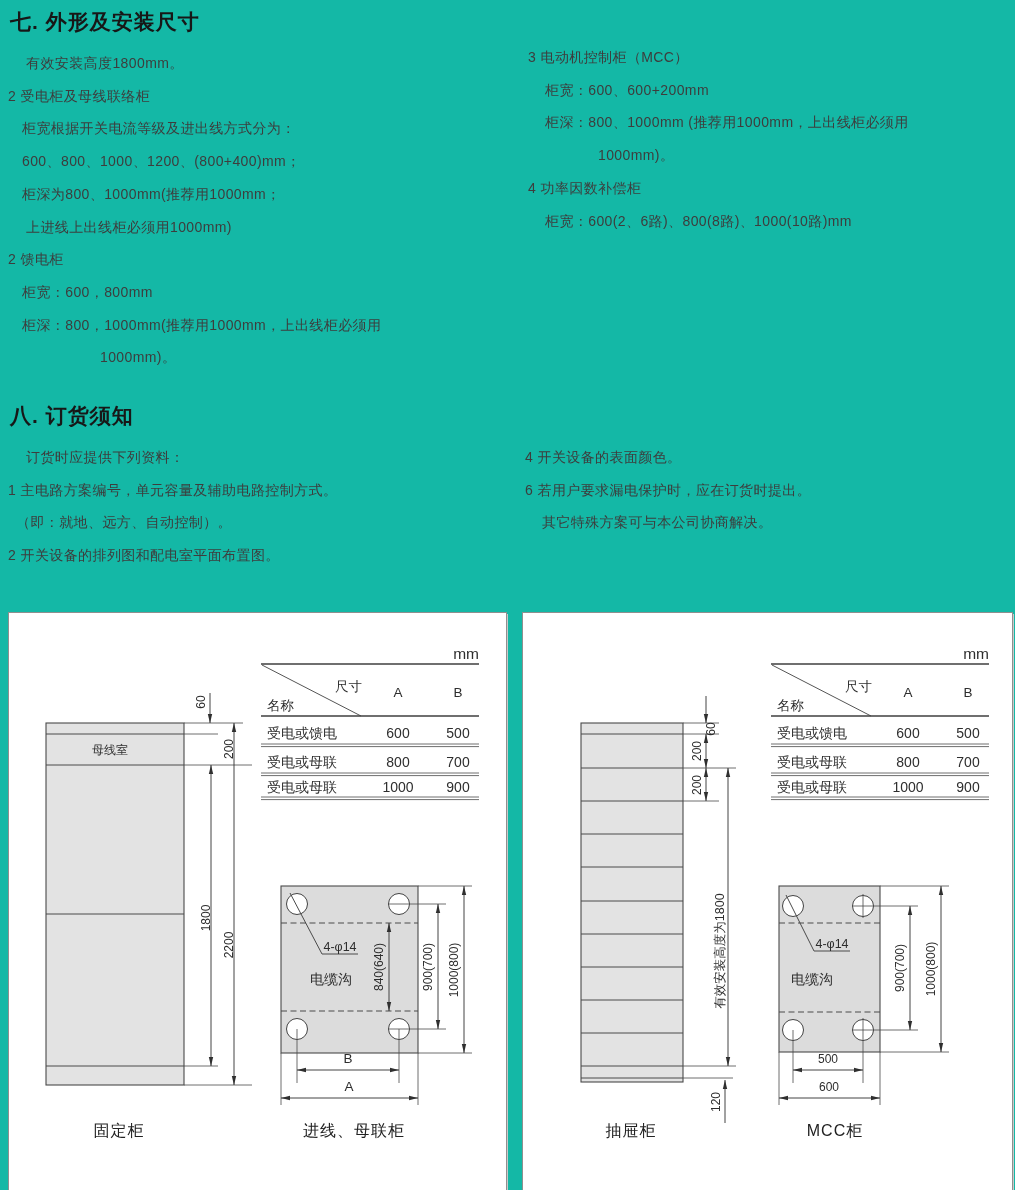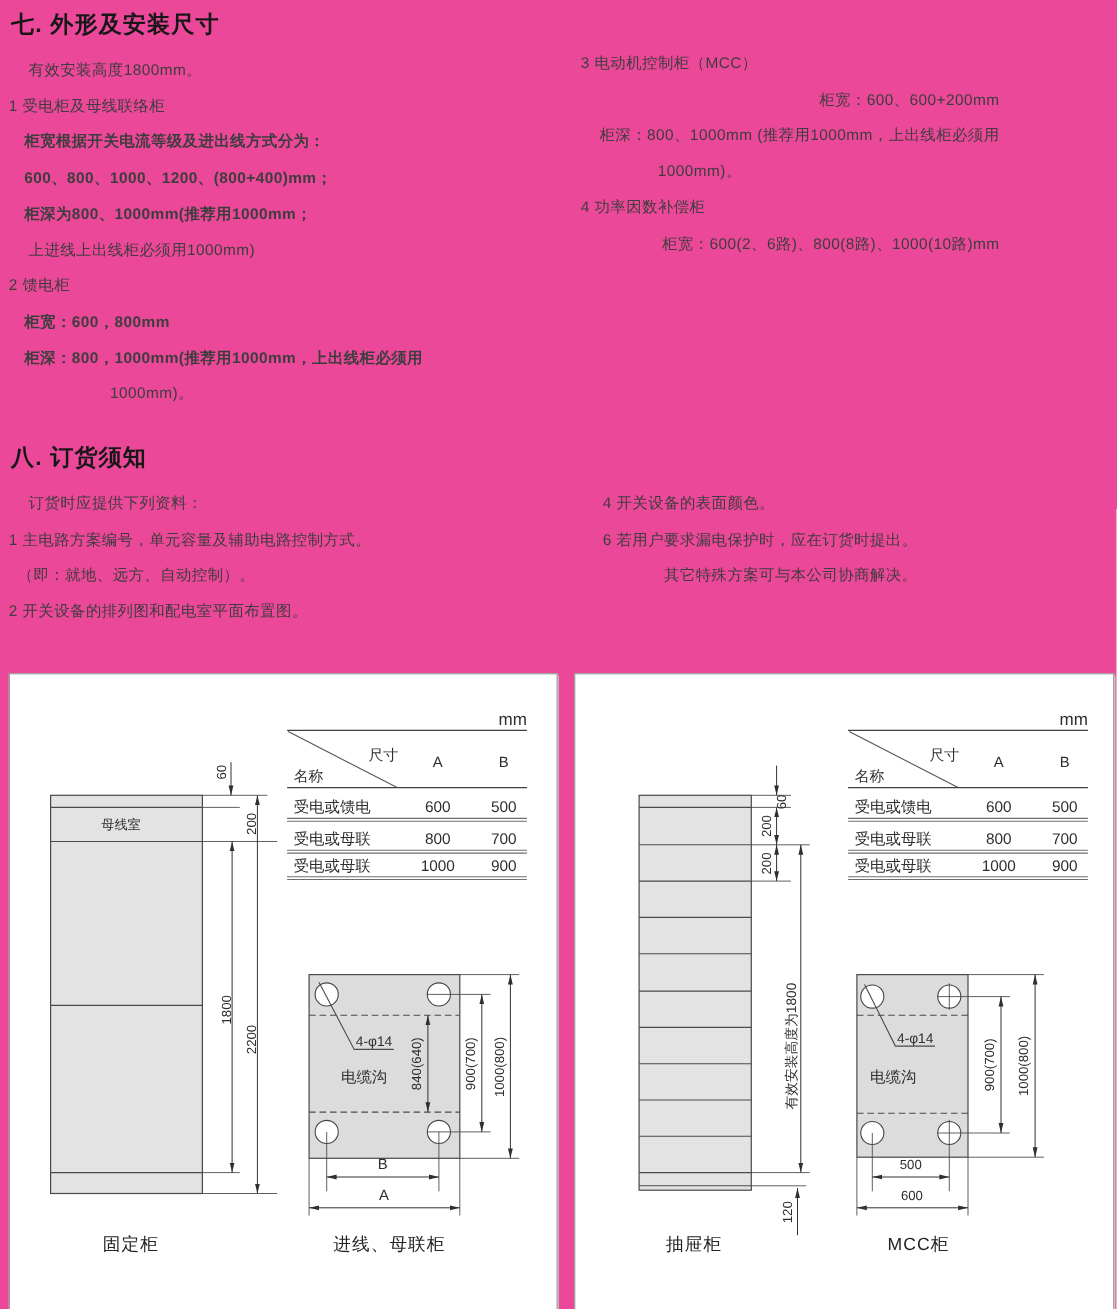--- a/index.html
+++ b/index.html
@@ -1,25 +1,25 @@
 <!DOCTYPE html>
 <html><head>
 <meta charset="utf-8">
 <style>
   html,body{margin:0;padding:0;background:#fff;}
-  .page{position:relative;width:1015px;height:1190px;background:#ec4899;overflow:hidden;
+  .page{position:relative;width:1015px;height:1190px;background:#14b8a6;overflow:hidden;
         font-family:"Liberation Sans","DejaVu Sans",sans-serif;color:#3d3d3d;}
   .sec-heading{position:absolute;margin:0;font-size:21px;font-weight:bold;color:#171717;
                letter-spacing:1px;white-space:nowrap;}
   .col{position:absolute;white-space:nowrap;}
   .ln{font-size:14px;line-height:32.7px;letter-spacing:0.4px;}
   .ind-0{padding-left:0;}
   .ind-a{padding-left:18px;}
-  .ind-b{padding-left:14px;font-weight:bold;}
-  .ind-c{padding-left:17px;text-align:right;}
+  .ind-b{padding-left:14px;}
+  .ind-c{padding-left:17px;}
   .ind-d{padding-left:8px;}
   .ind-e{padding-left:92px;}
   .ind-f{padding-left:70px;}
   .panel{position:absolute;top:612px;height:628px;border:1px solid #8f8f8f;
          box-sizing:border-box;background:#fff;box-shadow:1px 2px 0 #c9c9c9;}
   .panel-left{left:8px;width:499px;}
   .panel-right{left:522px;width:491px;}
   svg{display:block;}
   
   .dl{stroke:#4a4a4a;stroke-width:1;fill:none;}
@@ -47,21 +47,21 @@
 </style>
 </head>
 <body>
 
 <div class="page">
 
   <h1 class="sec-heading" style="left:10px;top:8px;">七. 外形及安装尺寸</h1>
 
   <div class="col" style="left:8px;top:47px;">
     <div class="ln ind-a">有效安装高度1800mm。</div>
-    <div class="ln ind-0">1 受电柜及母线联络柜</div>
+    <div class="ln ind-0">2 受电柜及母线联络柜</div>
     <div class="ln ind-b">柜宽根据开关电流等级及进出线方式分为：</div>
     <div class="ln ind-b">600、800、1000、1200、(800+400)mm；</div>
     <div class="ln ind-b">柜深为800、1000mm(推荐用1000mm；</div>
     <div class="ln ind-a">上进线上出线柜必须用1000mm)</div>
     <div class="ln ind-0">2 馈电柜</div>
     <div class="ln ind-b">柜宽：600，800mm</div>
     <div class="ln ind-b">柜深：800，1000mm(推荐用1000mm，上出线柜必须用</div>
     <div class="ln ind-e">1000mm)。</div>
   </div>
 
@@ -76,21 +76,21 @@
 
   <h1 class="sec-heading" style="left:10px;top:402px;">八. 订货须知</h1>
 
   <div class="col" style="left:8px;top:441px;">
     <div class="ln ind-a">订货时应提供下列资料：</div>
     <div class="ln ind-0">1 主电路方案编号，单元容量及辅助电路控制方式。</div>
     <div class="ln ind-d">（即：就地、远方、自动控制）。</div>
     <div class="ln ind-0">2 开关设备的排列图和配电室平面布置图。</div>
   </div>
 
-  <div class="col" style="left:548px;top:441px;">
+  <div class="col" style="left:525px;top:441px;">
     <div class="ln ind-0">4 开关设备的表面颜色。</div>
     <div class="ln ind-0">6 若用户要求漏电保护时，应在订货时提出。</div>
     <div class="ln ind-c">其它特殊方案可与本公司协商解决。</div>
   </div>
 
   <div class="panel panel-left">
     <svg width="497" height="561" viewBox="0 0 497 561">
       <defs>
         <marker id="p1e" markerUnits="userSpaceOnUse" markerWidth="10" markerHeight="8" refX="9" refY="3" orient="auto">
           <path d="M0,0.8 L9,3 L0,5.2 Z" fill="#2f2f2f"></path>

